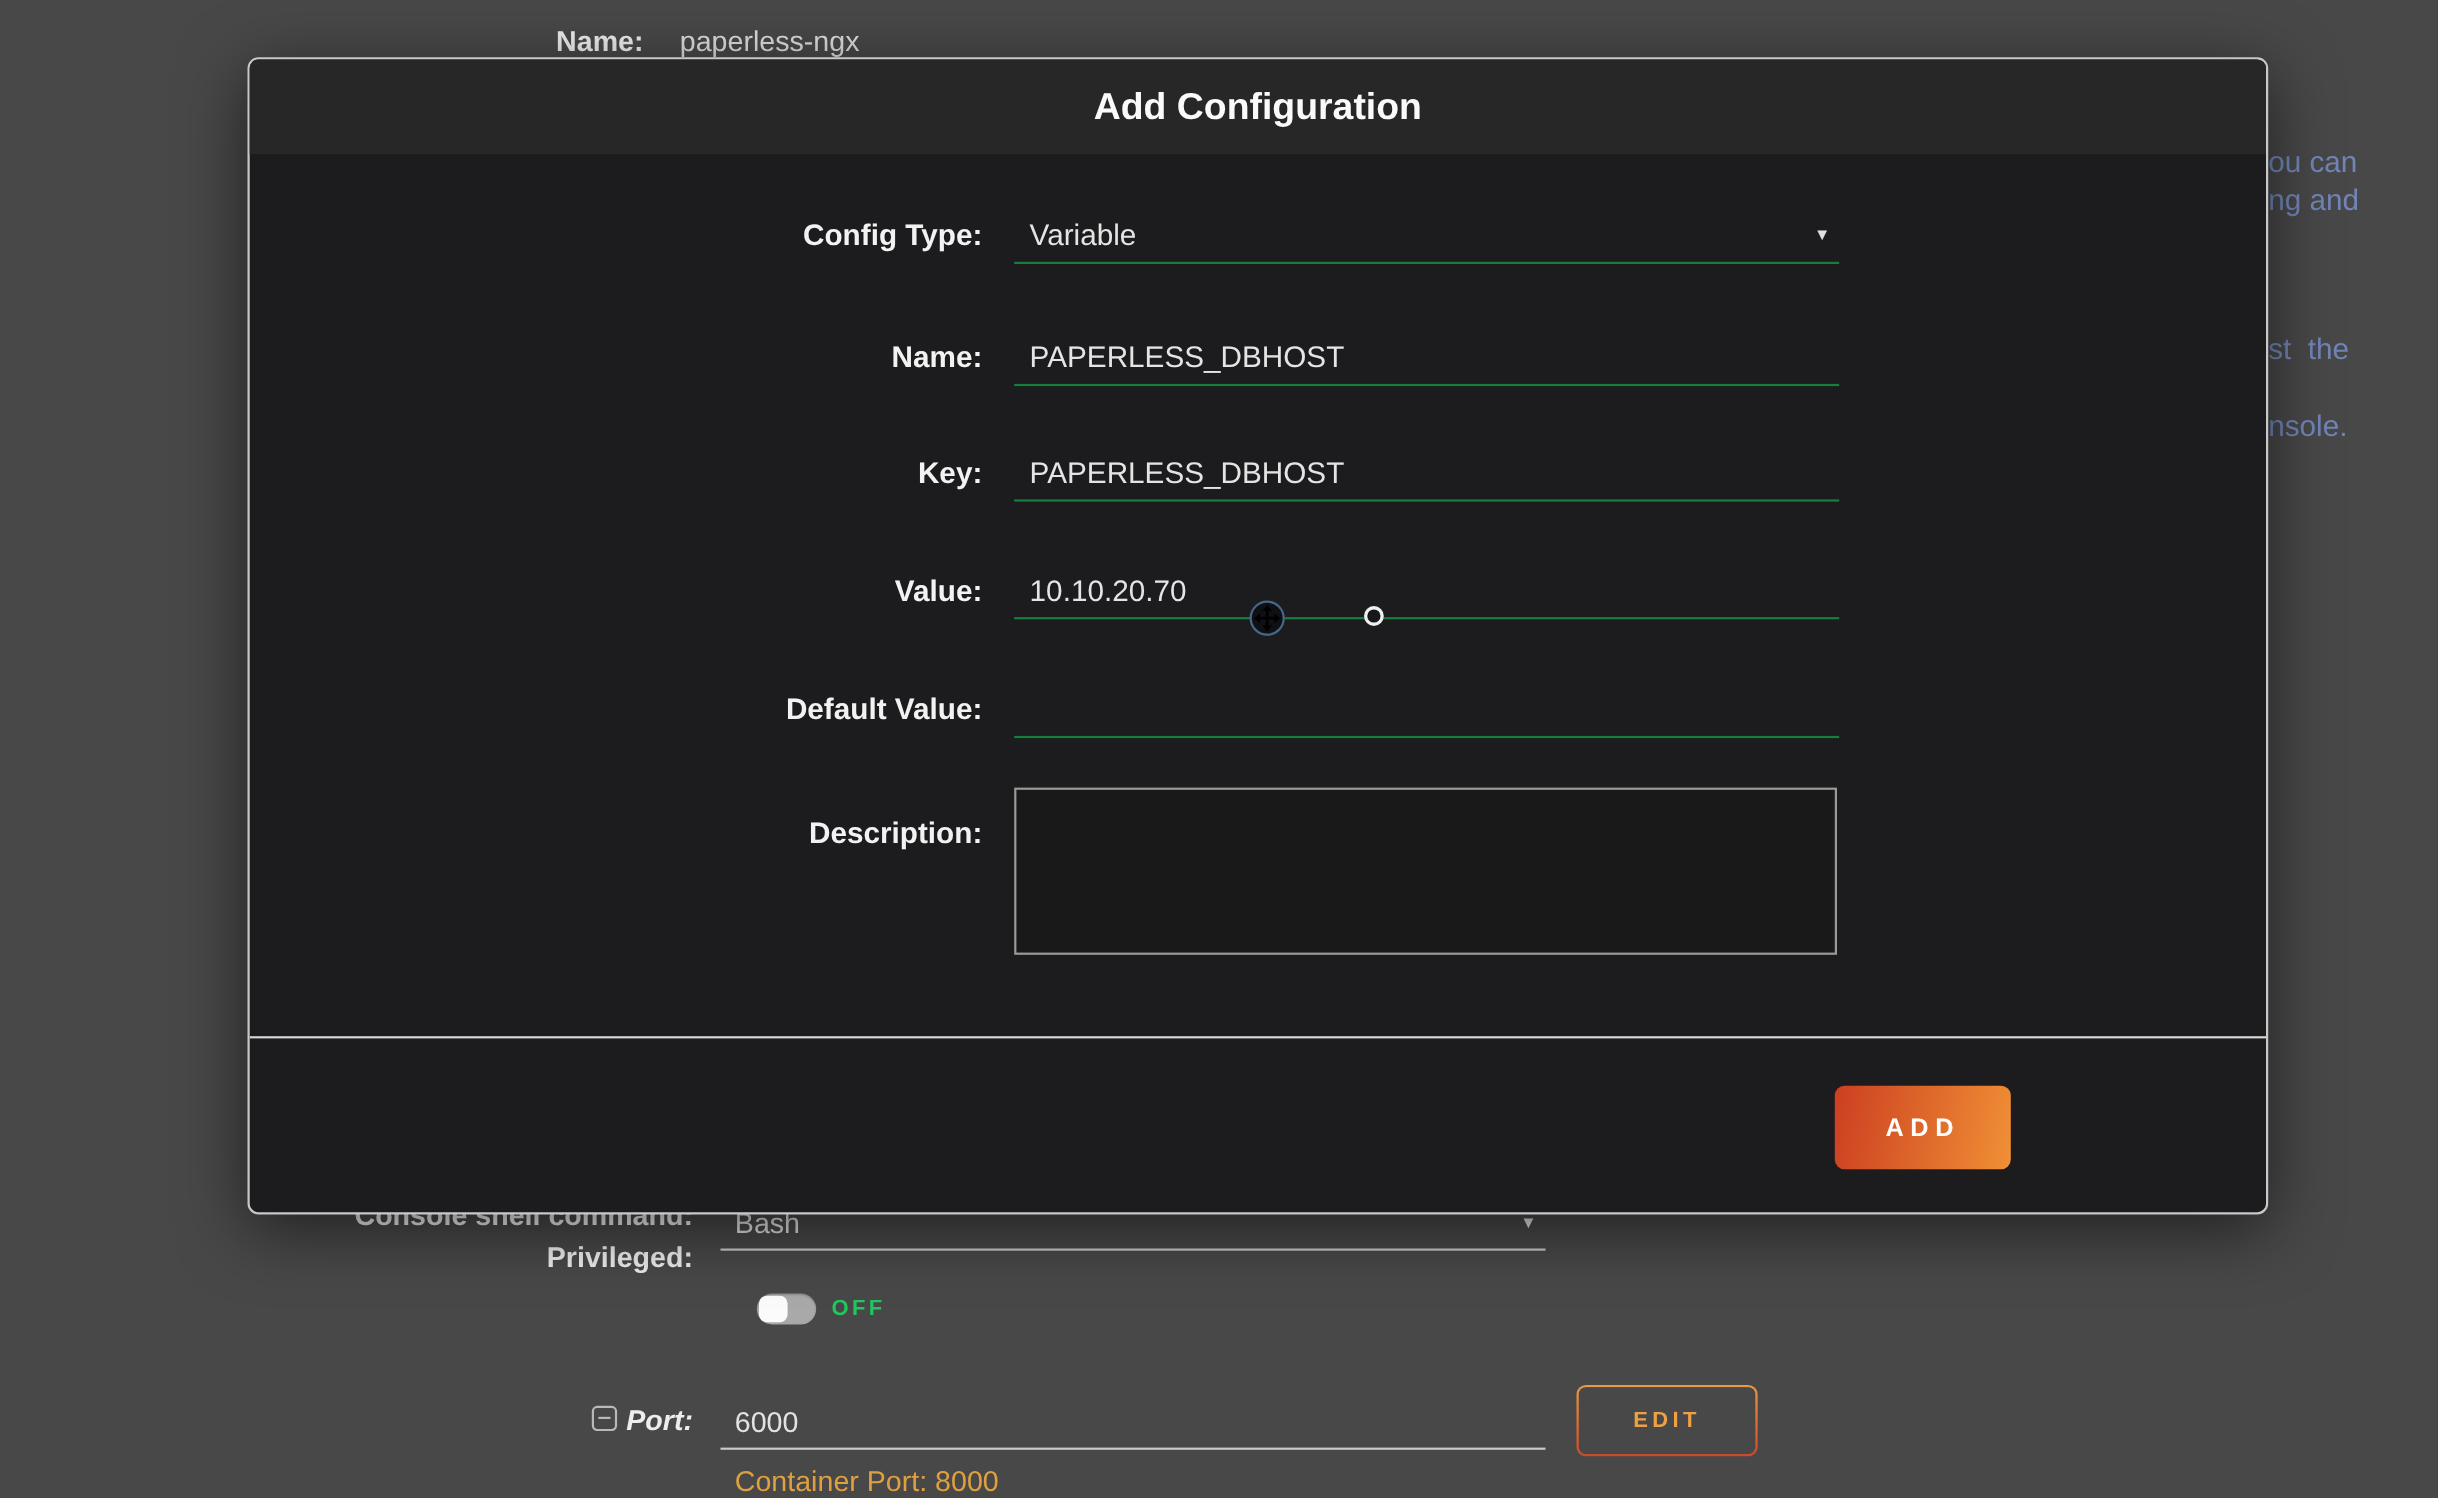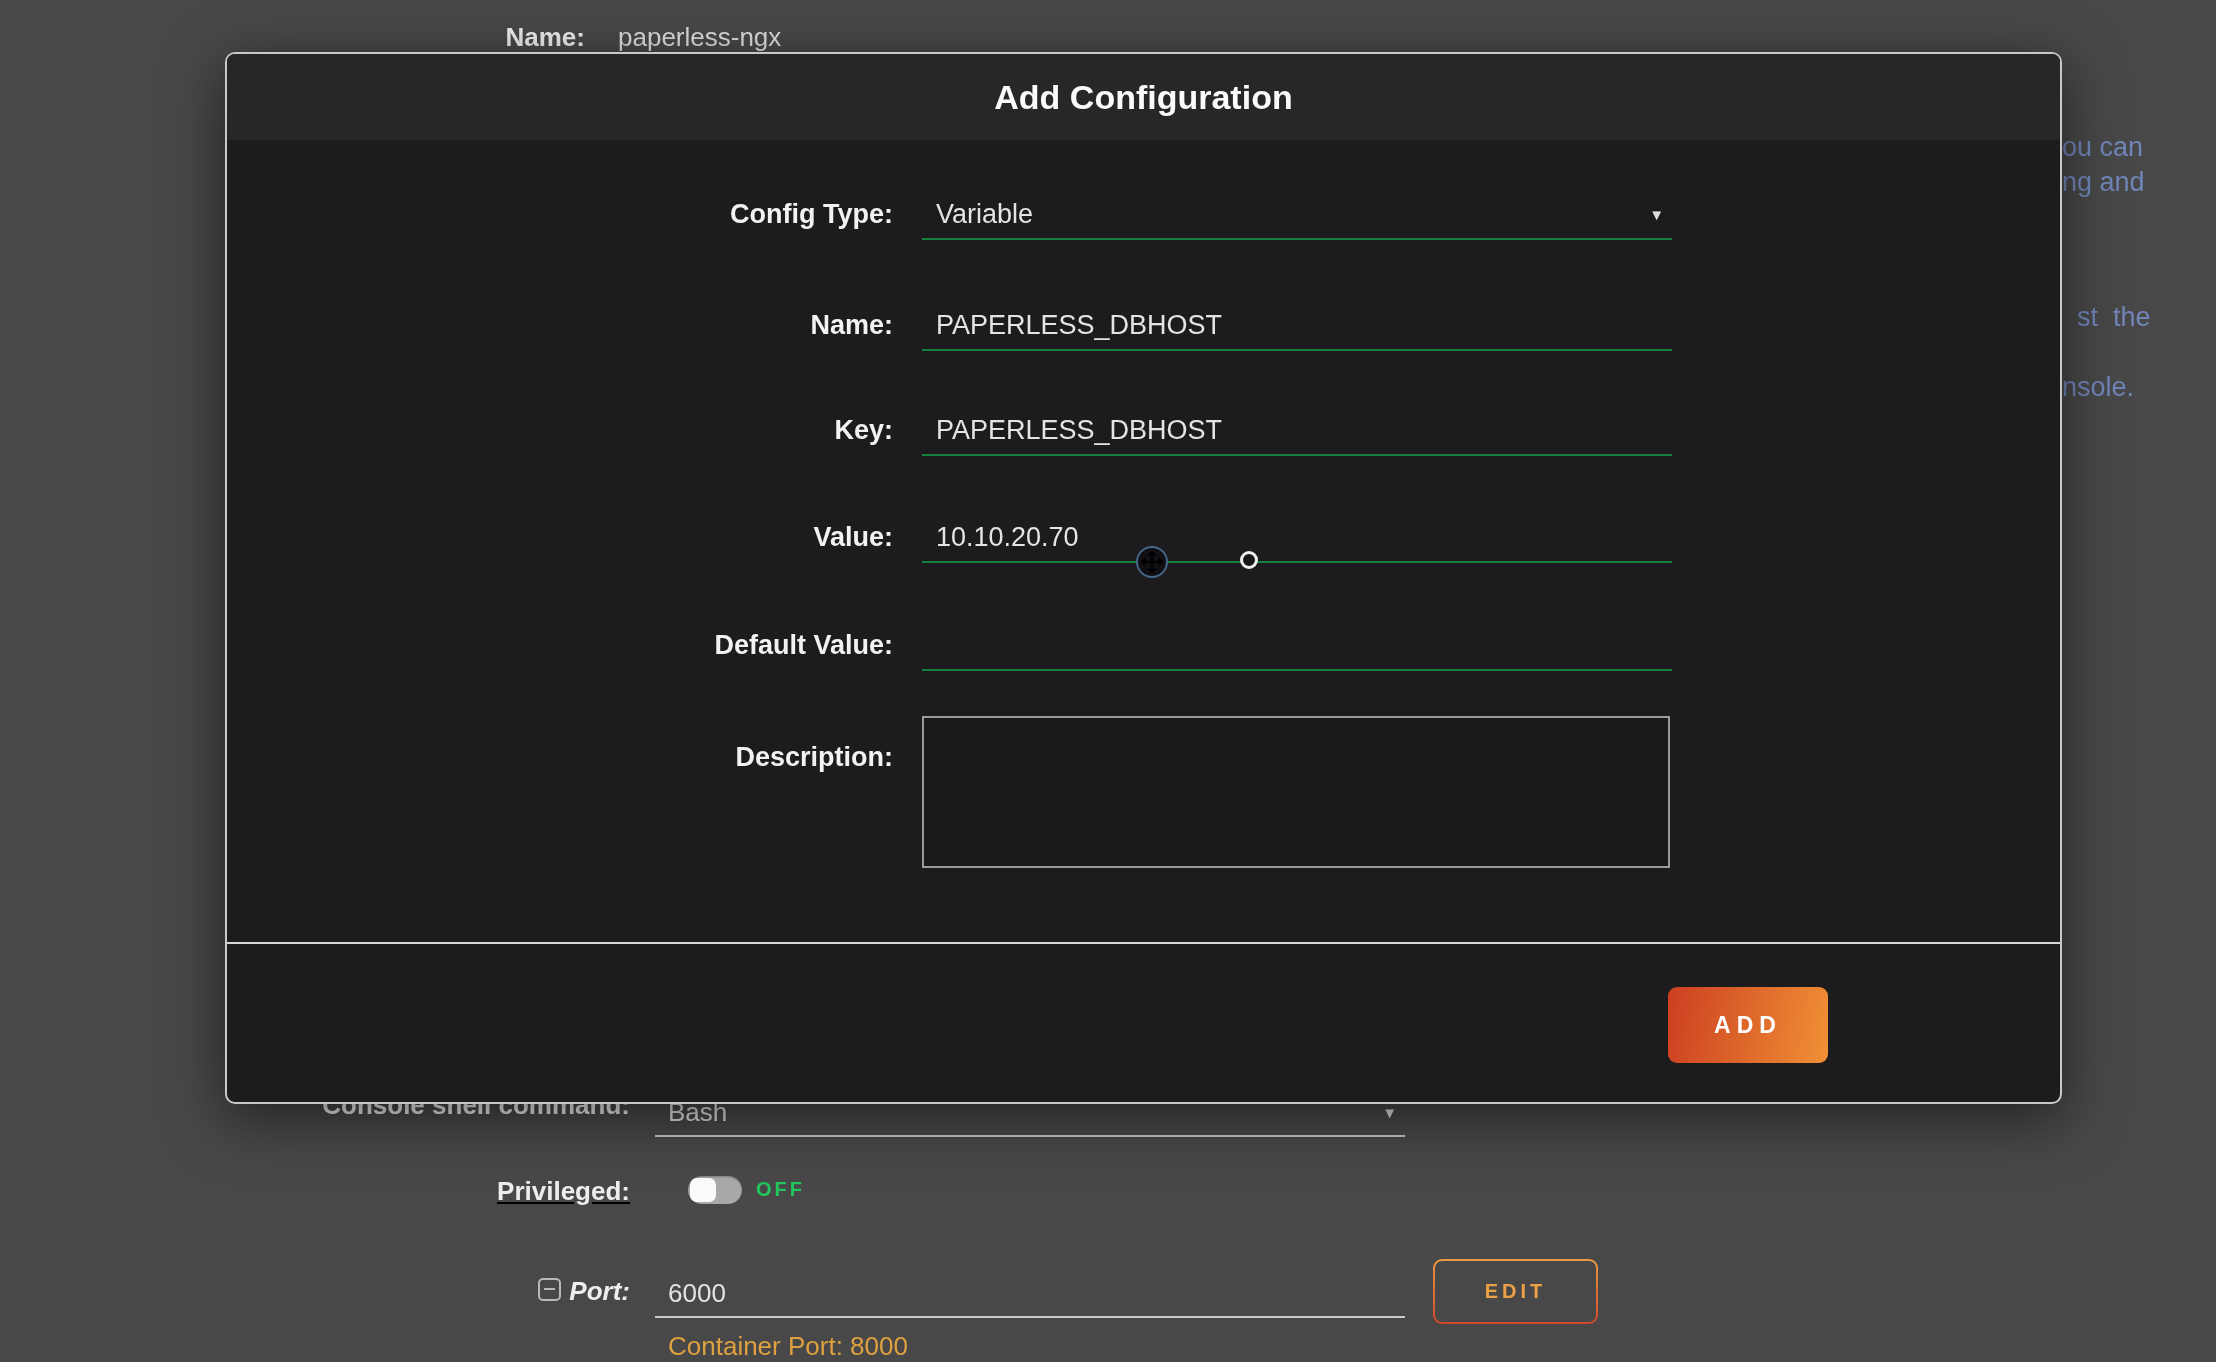--- a/index.html
+++ b/index.html
@@ -9,31 +9,31 @@
     -webkit-font-smoothing:antialiased;
   }
   
   .bg-row{position:absolute;left:0;width:2216px;display:flex;align-items:center;}
   .bg-label{width:630px;text-align:right;font-weight:bold;color:#ededed;font-size:26px;flex:0 0 auto;}
   .bg-name-row{top:22px;}
   .bg-name-row .bg-label{width:585px;}
   .bg-name-row .bg-value{margin-left:33px;}
   .bg-value{color:#dedede;font-size:26px;}
   .side-frag{position:absolute;left:2062px;color:#7185b8;font-size:27px;white-space:pre;}
-  .frag0{top:132px;}.frag1{top:167px;}.frag2{top:302px;padding-left:15px;}.frag3{top:372px;}
+  .frag0{top:132px;}.frag1{top:167px;}.frag2{top:302px;}.frag3{top:372px;}
 
   .bg-field{position:absolute;left:655px;width:750px;height:46px;
     border-bottom:2px solid #c9c9c9;display:flex;align-items:center;}
   .bg-field .fval{padding-left:13px;color:#e2e2e2;font-size:26px;}
   .dd-arrow{position:absolute;right:8px;top:50%;transform:translateY(-50%);
     color:#e0e0e0;font-size:15px;}
   .console-row{top:1082px;height:46px;}
   .console-field{top:1089px;}
 
-  .priv-row{top:1176px;height:30px;text-decoration:underline;}
+  .priv-row{top:1128px;height:30px;}
   .toggle{position:absolute;left:688px;top:1176px;width:54px;height:28px;border-radius:14px;
     background:#a9a9a9;box-shadow:inset 0 1px 2px rgba(0,0,0,.25);}
   .toggle-knob{position:absolute;left:2px;top:2px;width:26px;height:24px;border-radius:7px;
     background:#fbfbfb;}
   .toggle-state{position:absolute;left:756px;top:1178px;color:#22c55e;font-size:20px;
     font-weight:bold;letter-spacing:3px;}
 
   .port-row{top:1268px;height:46px;font-style:italic;}
   .collapse-icon{position:absolute;left:538px;top:1278px;width:19px;height:19px;
     border:2px solid #b9b9b9;border-radius:5px;}

